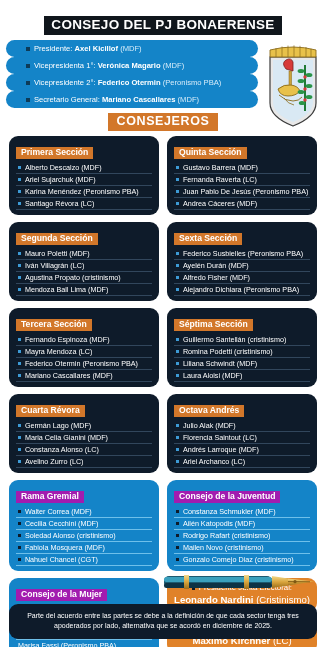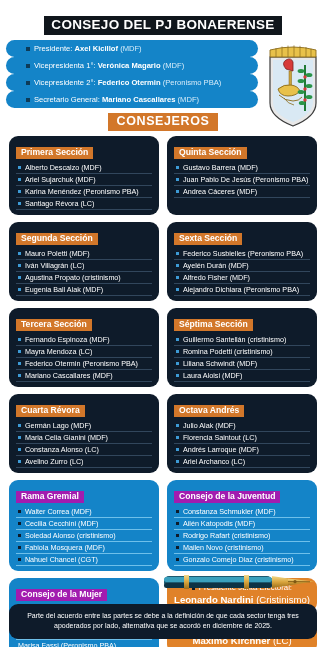--- a/index.html
+++ b/index.html
@@ -279,20 +279,24 @@
           <span>Santiago Révora (LC)</span>
         </li>
       </ul></div>
     <div class="card dark"><span class="card-title">Quinta Sección</span><ul class="members">
         <li>
           <span class="sq"></span>
           <span>Gustavo Barrera (MDF)</span>
         </li>
         <li>
           <span class="sq"></span>
+          <span>Fernanda Raverta (LC)</span>
+        </li>
+        <li>
+          <span class="sq"></span>
           <span>Juan Pablo De Jesús (Peronismo PBA)</span>
         </li>
         <li>
           <span class="sq"></span>
           <span>Andrea Cáceres (MDF)</span>
         </li>
       </ul></div>
     <div class="card dark"><span class="card-title">Segunda Sección</span><ul class="members">
         <li>
           <span class="sq"></span>
@@ -301,21 +305,21 @@
         <li>
           <span class="sq"></span>
           <span>Iván Villagrán (LC)</span>
         </li>
         <li>
           <span class="sq"></span>
           <span>Agustina Propato (cristinismo)</span>
         </li>
         <li>
           <span class="sq"></span>
-          <span>Eugenia Ball Alak (MDF)</span>
+          <span>Mendoza Ball Lima (MDF)</span>
         </li>
       </ul></div>
     <div class="card dark"><span class="card-title">Sexta Sección</span><ul class="members">
         <li>
           <span class="sq"></span>
           <span>Federico Susbielles (Peronismo PBA)</span>
         </li>
         <li>
           <span class="sq"></span>
           <span>Ayelén Durán (MDF)</span>

